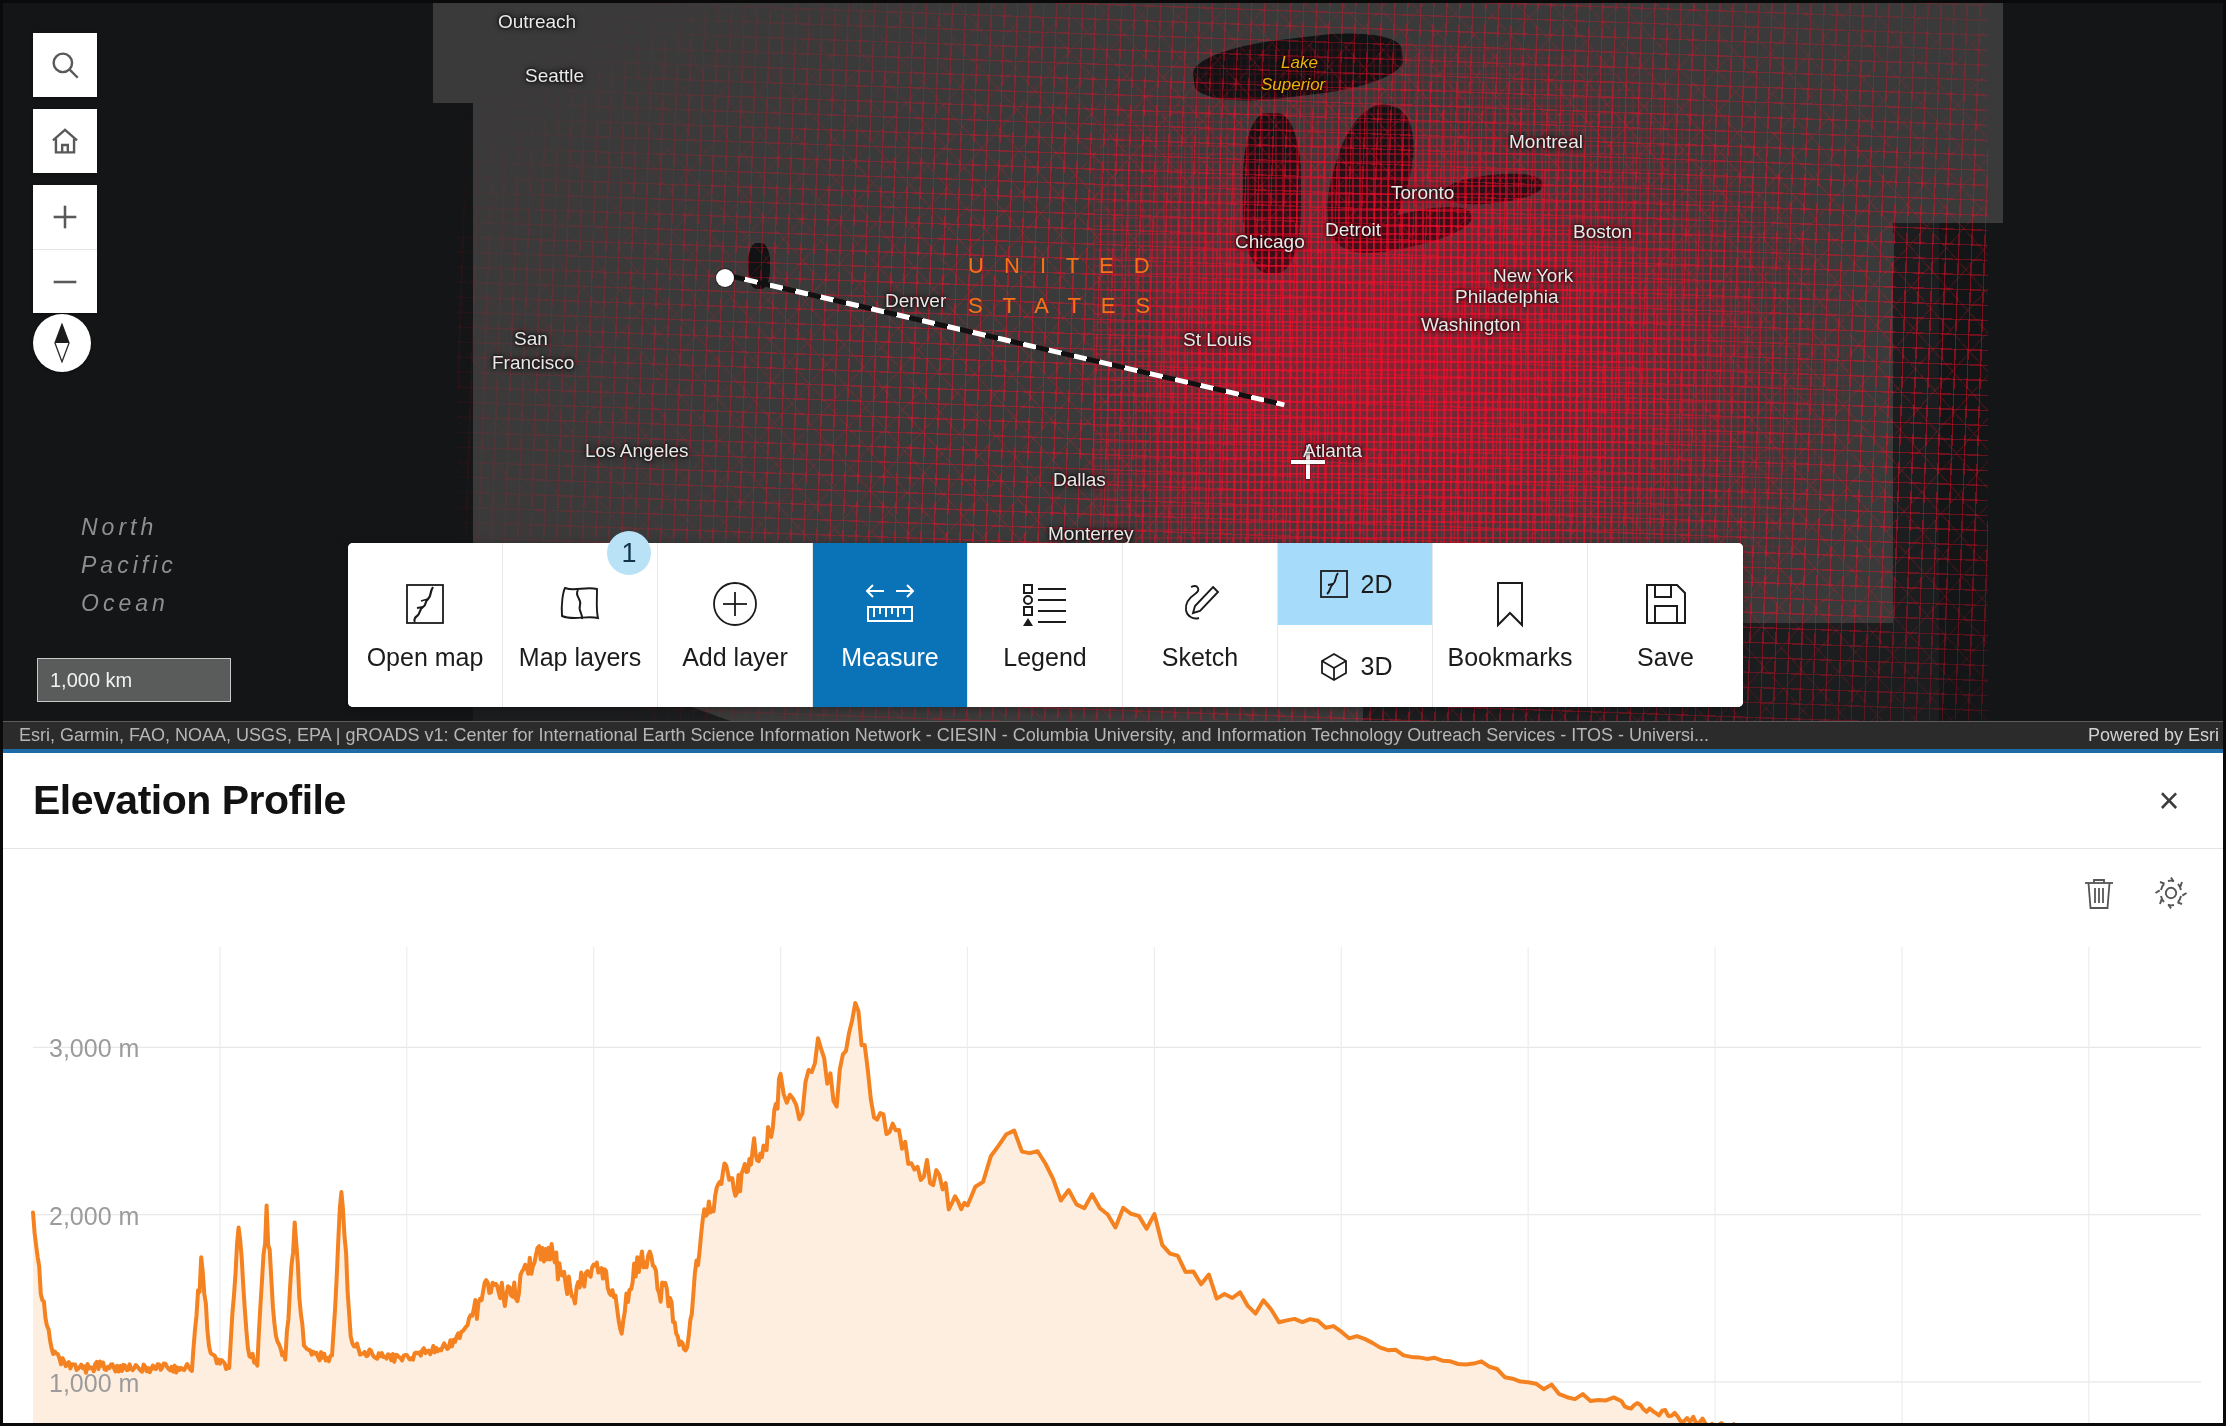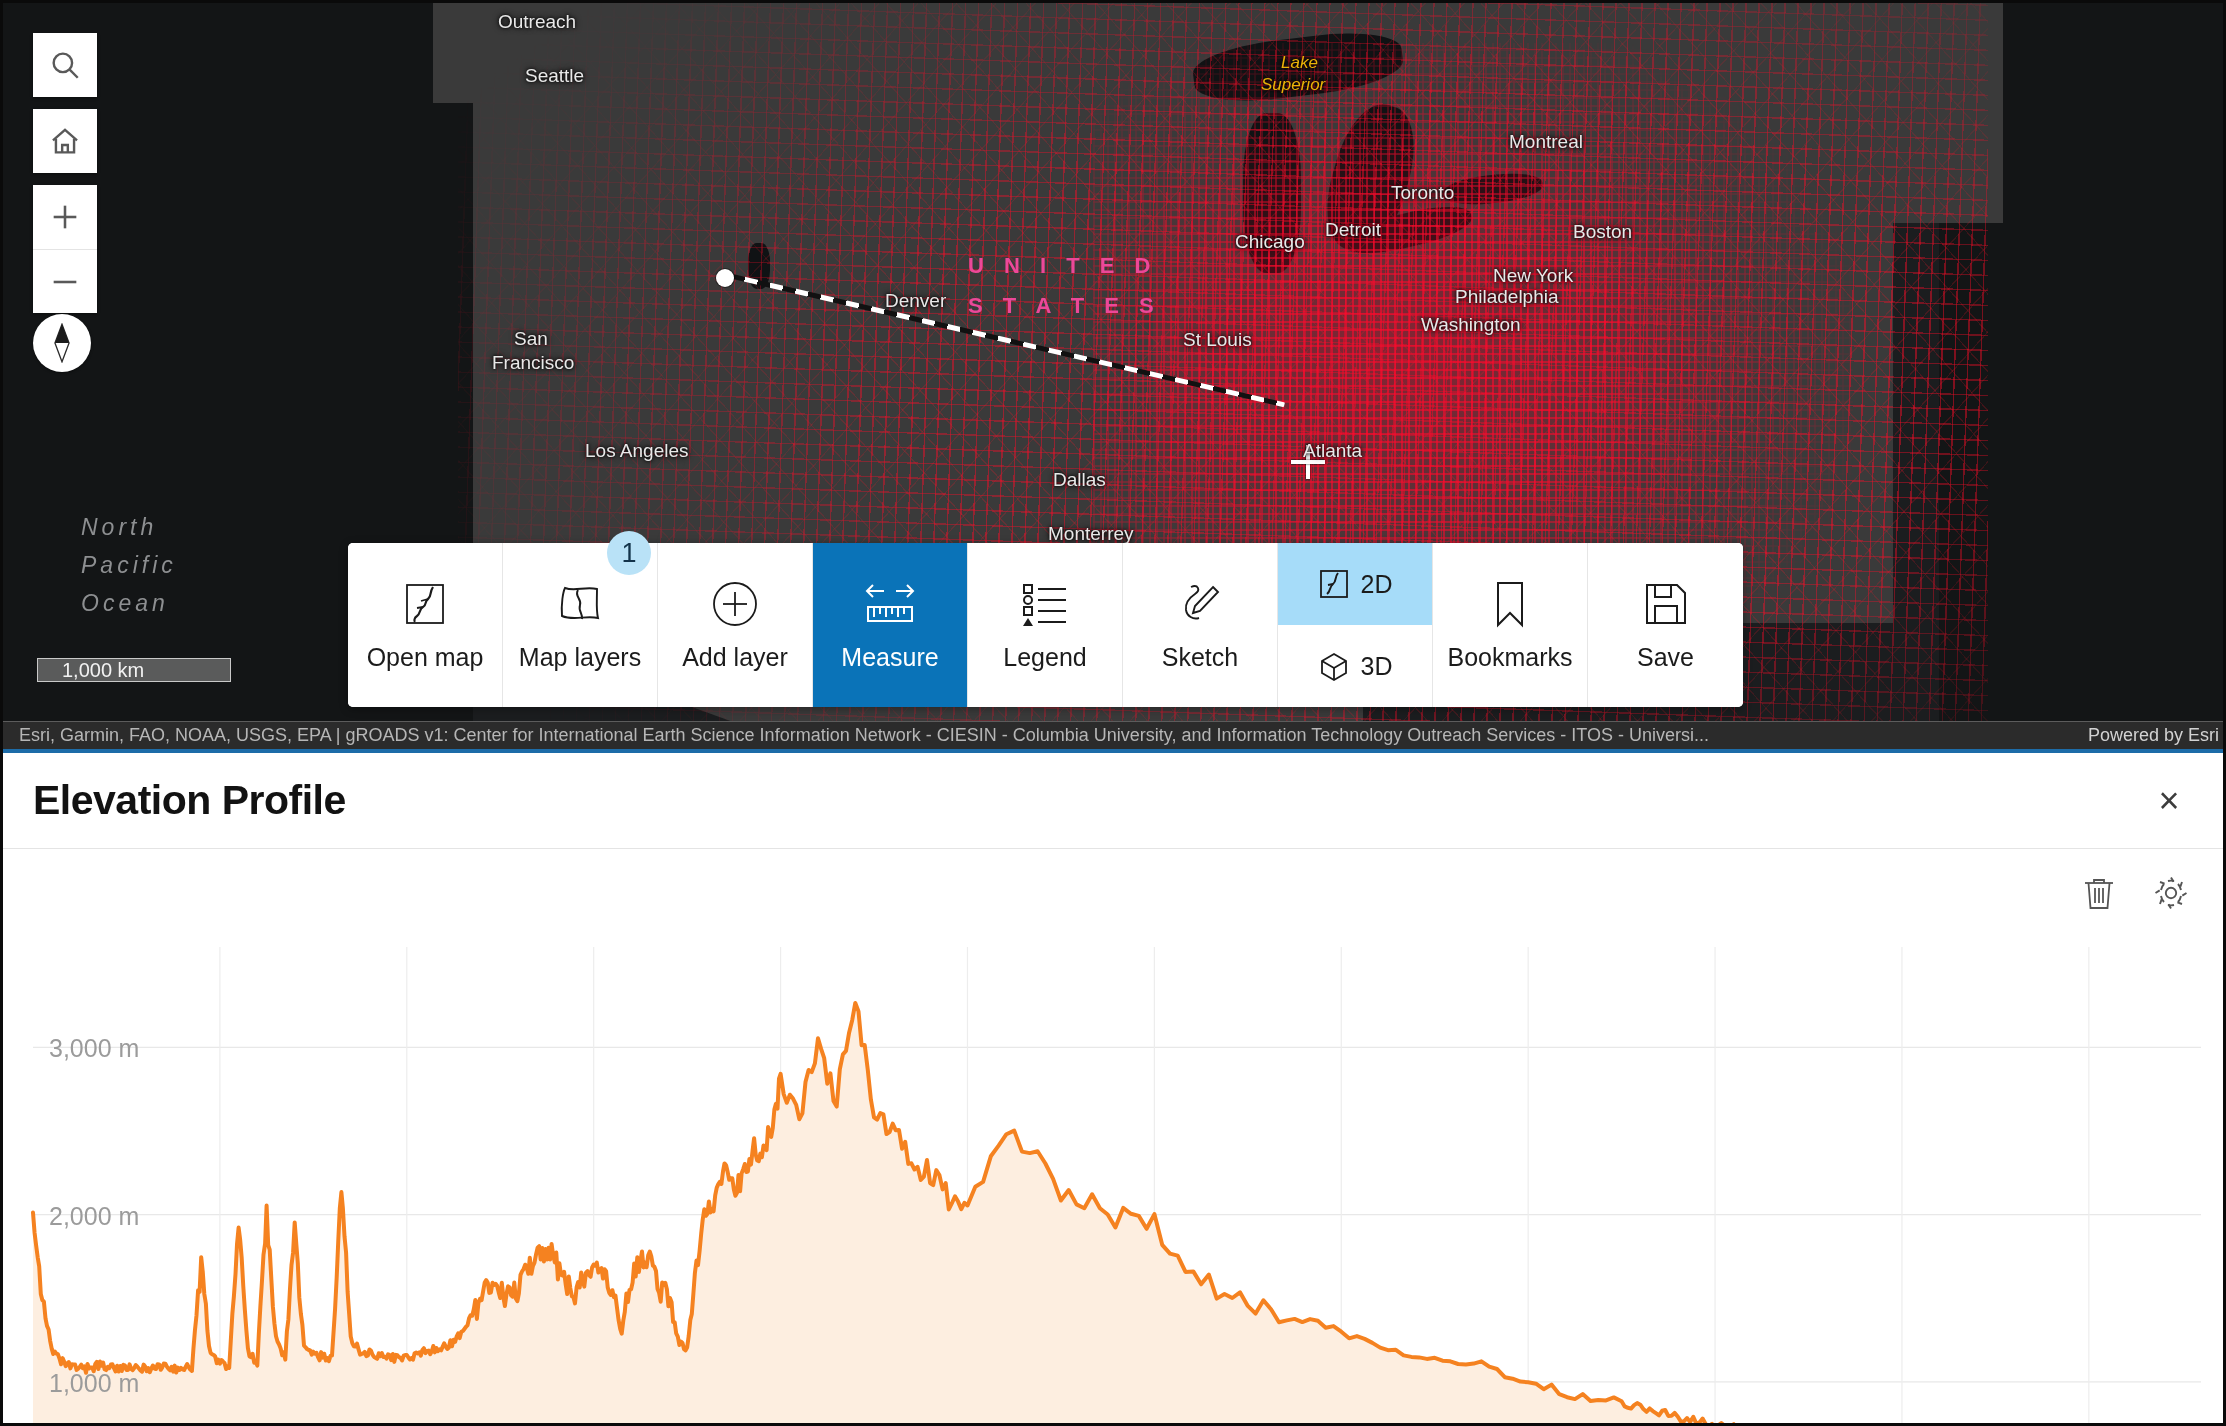--- a/index.html
+++ b/index.html
@@ -76,21 +76,21 @@
   .label {
     position:absolute;
     color:#e9e9e9;
     font-size:19px;
     text-shadow: 0 0 3px #000, 0 0 6px #000;
     white-space:nowrap;
     font-family:"Liberation Sans", sans-serif;
   }
   .label.lake-lbl { color:#eab308; font-style:italic; font-size:17px; text-align:center;}
   .label.country {
-    color:#ec4899; font-size:22px; letter-spacing:7px; font-weight:700;
+    color:#f97316; font-size:22px; letter-spacing:7px; font-weight:400;
     text-shadow:none;
   }
   .label.ocean {
     color:#8d8f91; font-size:23px; font-style:italic; letter-spacing:4px;
     text-shadow:none; line-height:38px;
   }
 
   
   .measure-line {
     position:absolute;
@@ -136,25 +136,25 @@
   .compass {
     position:absolute; left:30px; top:311px;
     width:58px;height:58px;border-radius:50%;
     background:#ffffff;
     display:flex;align-items:center;justify-content:center;
     box-shadow:0 1px 3px rgba(0,0,0,0.45);
     cursor:pointer;
   }
   .scalebar {
     position:absolute; left:34px; top:655px;
-    width:194px; height:24px;
+    width:194px; height:44px;
     background:rgba(150,150,150,0.55);
     border:1px solid #c9c9c9;
     color:#f2f2f2; font-size:20px;
-    display:flex; align-items:center; padding-left:24px;
+    display:flex; align-items:center; padding-left:12px;
   }
 
   
   .toolbar{
     position:absolute;
     left:345px; top:540px;
     height:164px;
     background:#ffffff;
     border-radius:5px;
     display:flex;

